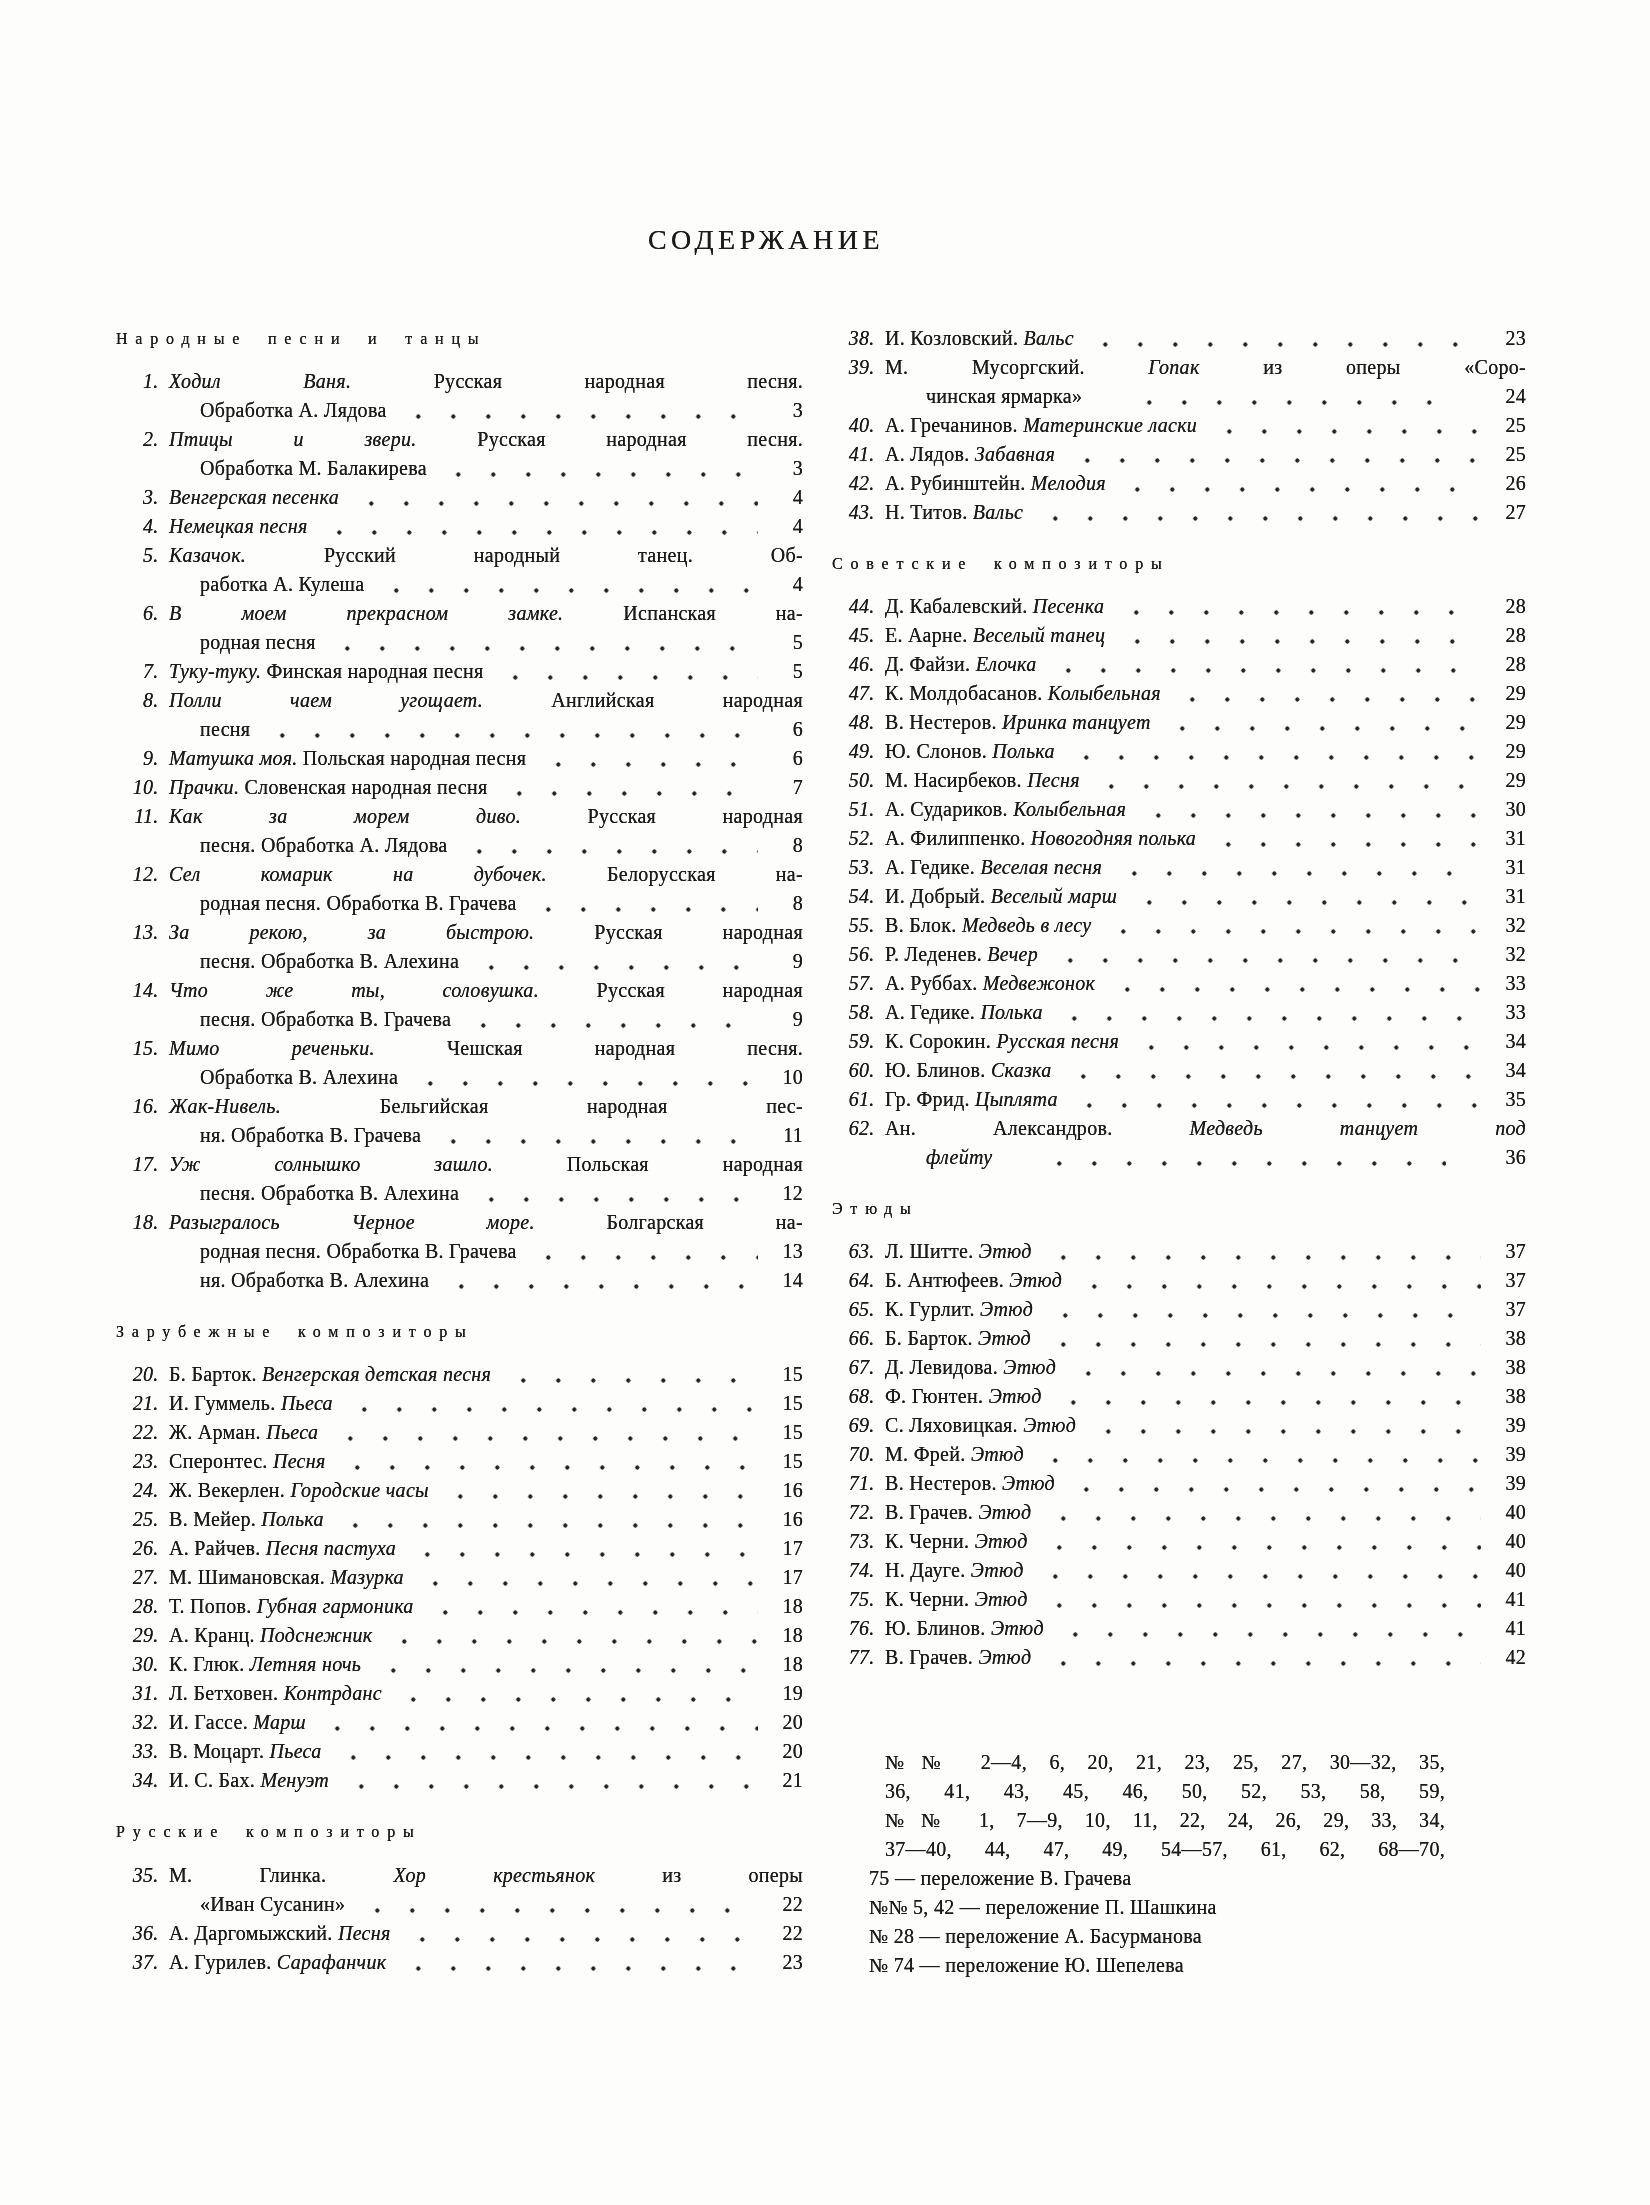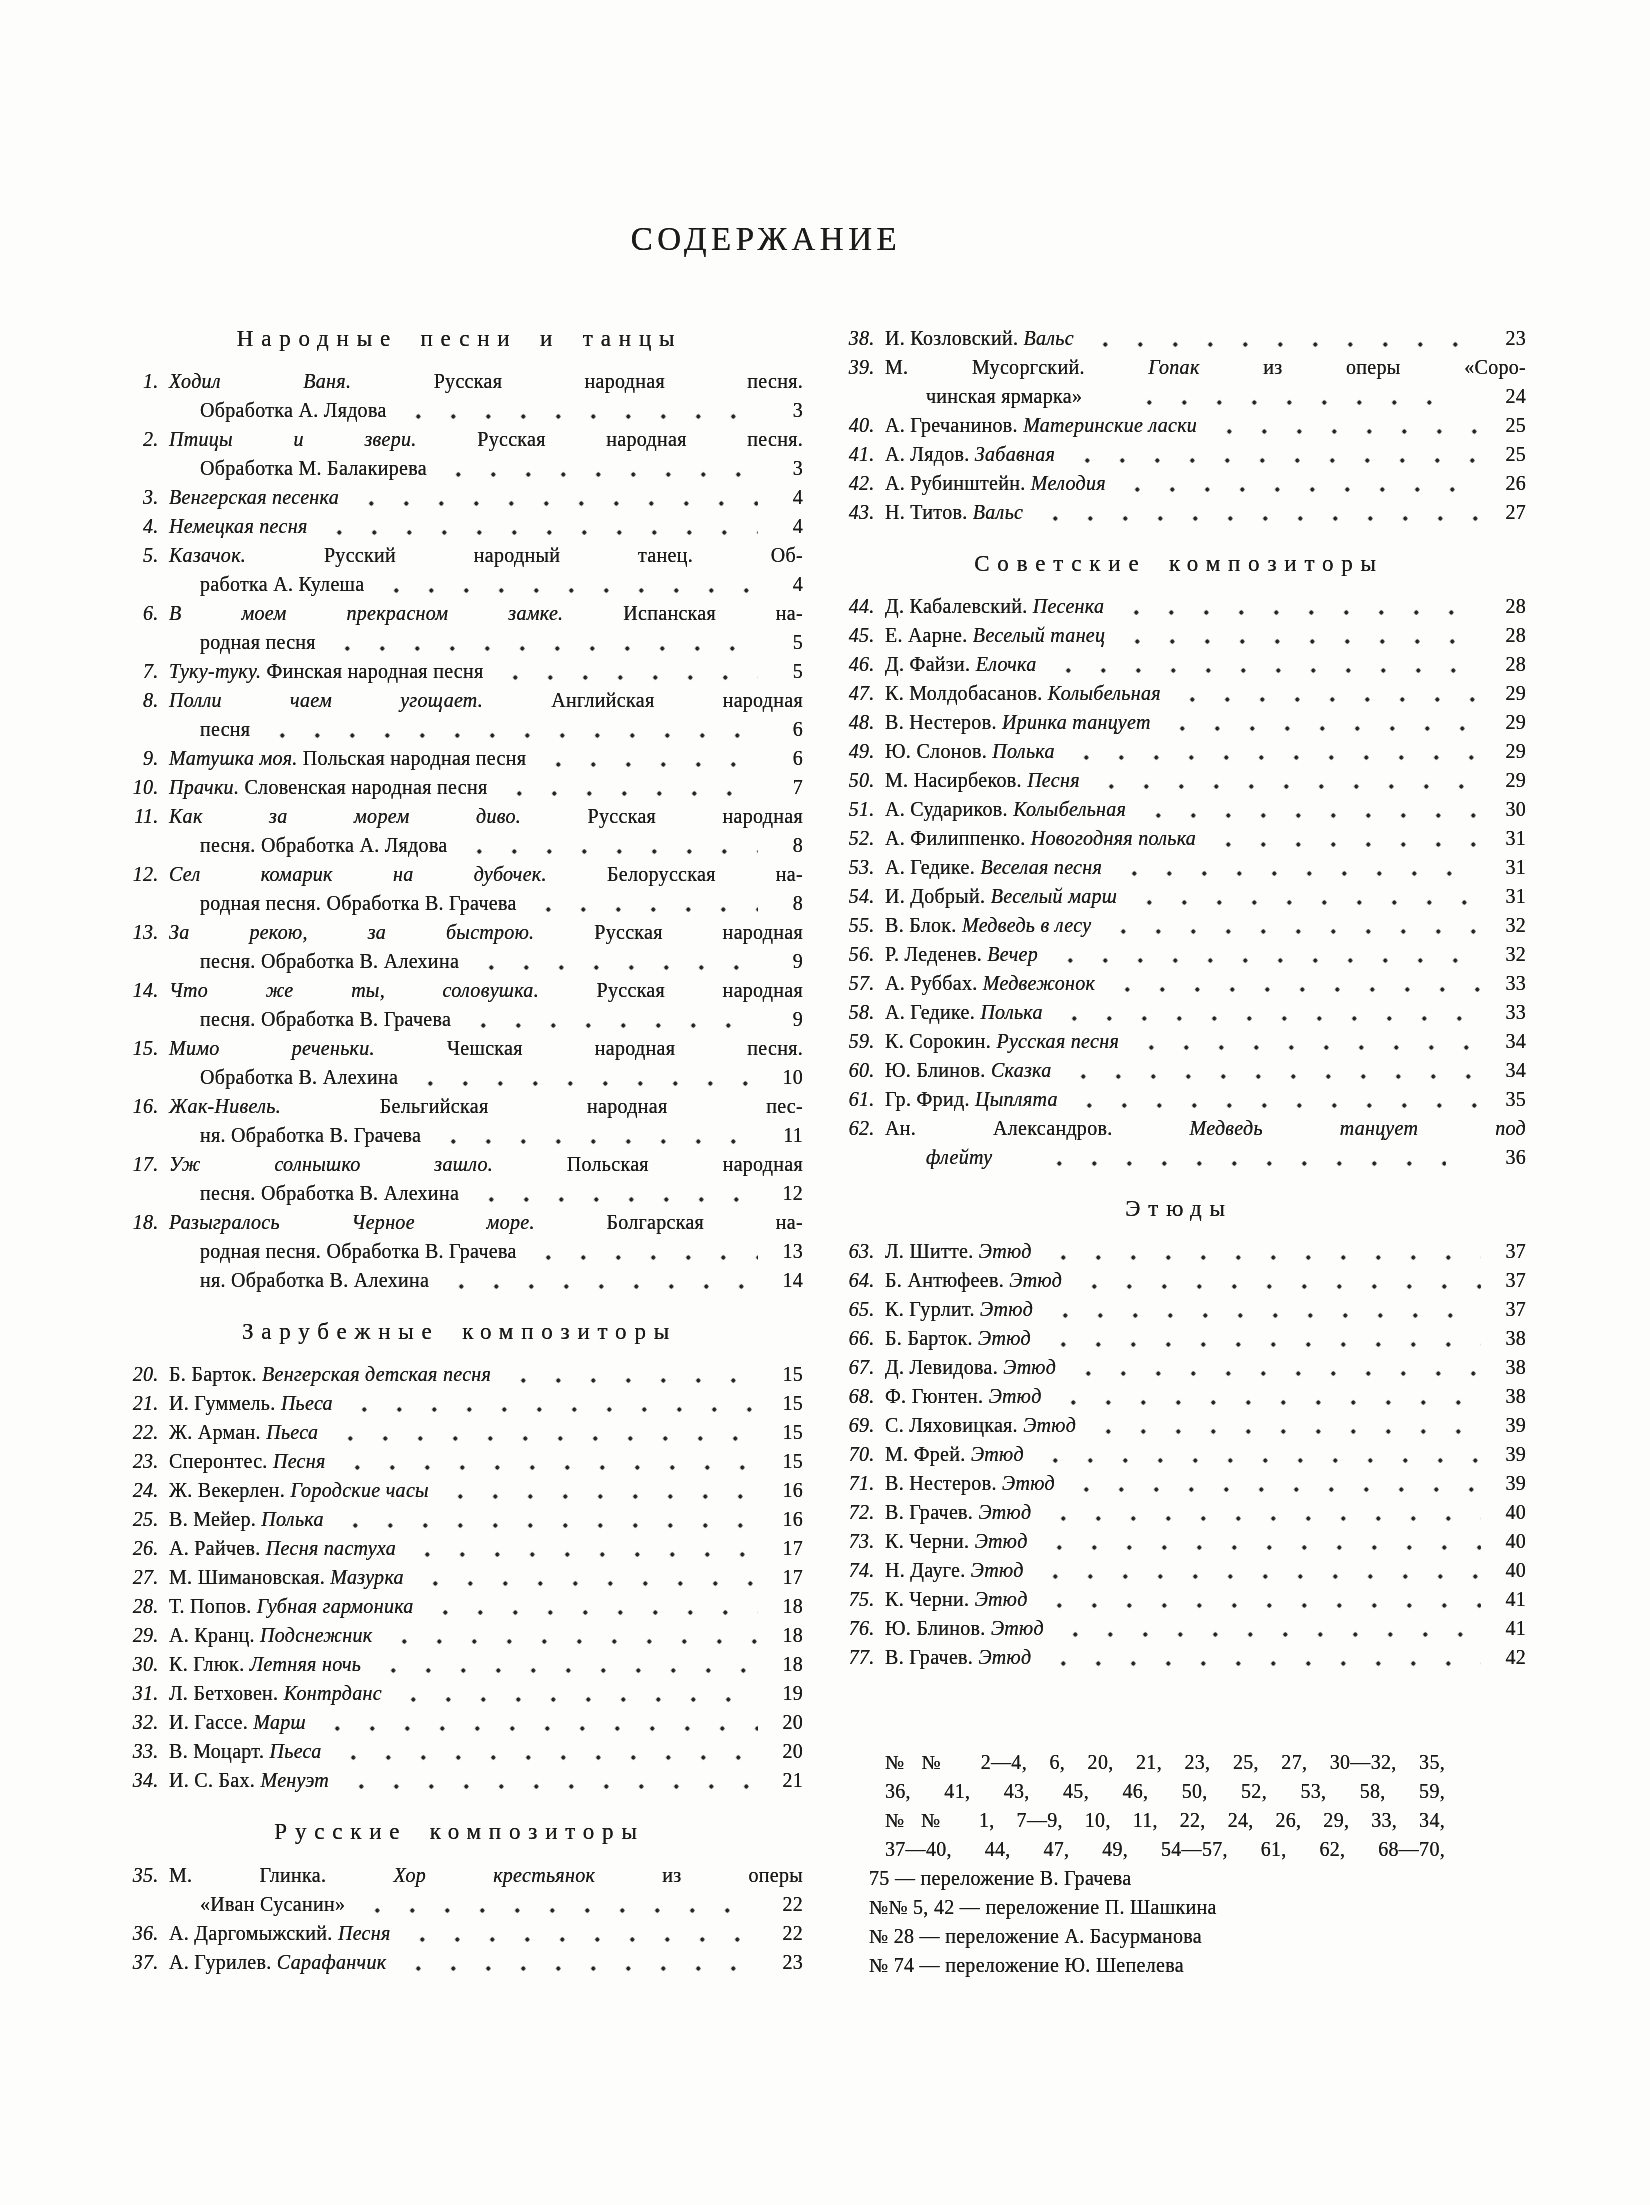--- a/index.html
+++ b/index.html
@@ -5,27 +5,27 @@
   html,body{margin:0;padding:0;background:#e8e8e8;}
   .page{
     position:relative;width:1650px;height:2205px;overflow:hidden;
     background:#fdfdfb;color:#1b1b1b;
     font-family:"Liberation Serif","DejaVu Serif",serif;
     font-size:20px;line-height:29px;letter-spacing:0.3px;
     text-shadow:0 0 0.3px currentColor;
   }
   .title{
     position:absolute;top:225px;left:766px;transform:translateX(-50%);
-    font-size:33px;letter-spacing:4.5px;white-space:nowrap;
+    font-size:28px;letter-spacing:4.5px;white-space:nowrap;
   }
   .col{position:absolute;top:324px;}
   .col-left{left:116px;width:687px;}
   .col-right{left:832px;width:694px;}
   .sec-h{
-    text-align:center;font-size:23px;letter-spacing:7.8px;word-spacing:9px;
+    font-size:16px;letter-spacing:7.8px;word-spacing:9px;
     margin:22px 0 14.2px;white-space:nowrap;
   }
   .col .sec-h:first-child{margin-top:0;}
   .line{display:flex;align-items:baseline;}
   .num{flex:0 0 53px;box-sizing:border-box;padding-right:10.4px;text-align:right;font-style:italic;}
   .cont{padding-left:84px;}
   .col-right .cont{padding-left:94px;gap:35px;}
   .txt{text-align:left;}
   .txt.fill{flex:1;text-align:justify;text-align-last:justify;}
   .it{font-style:italic;}

